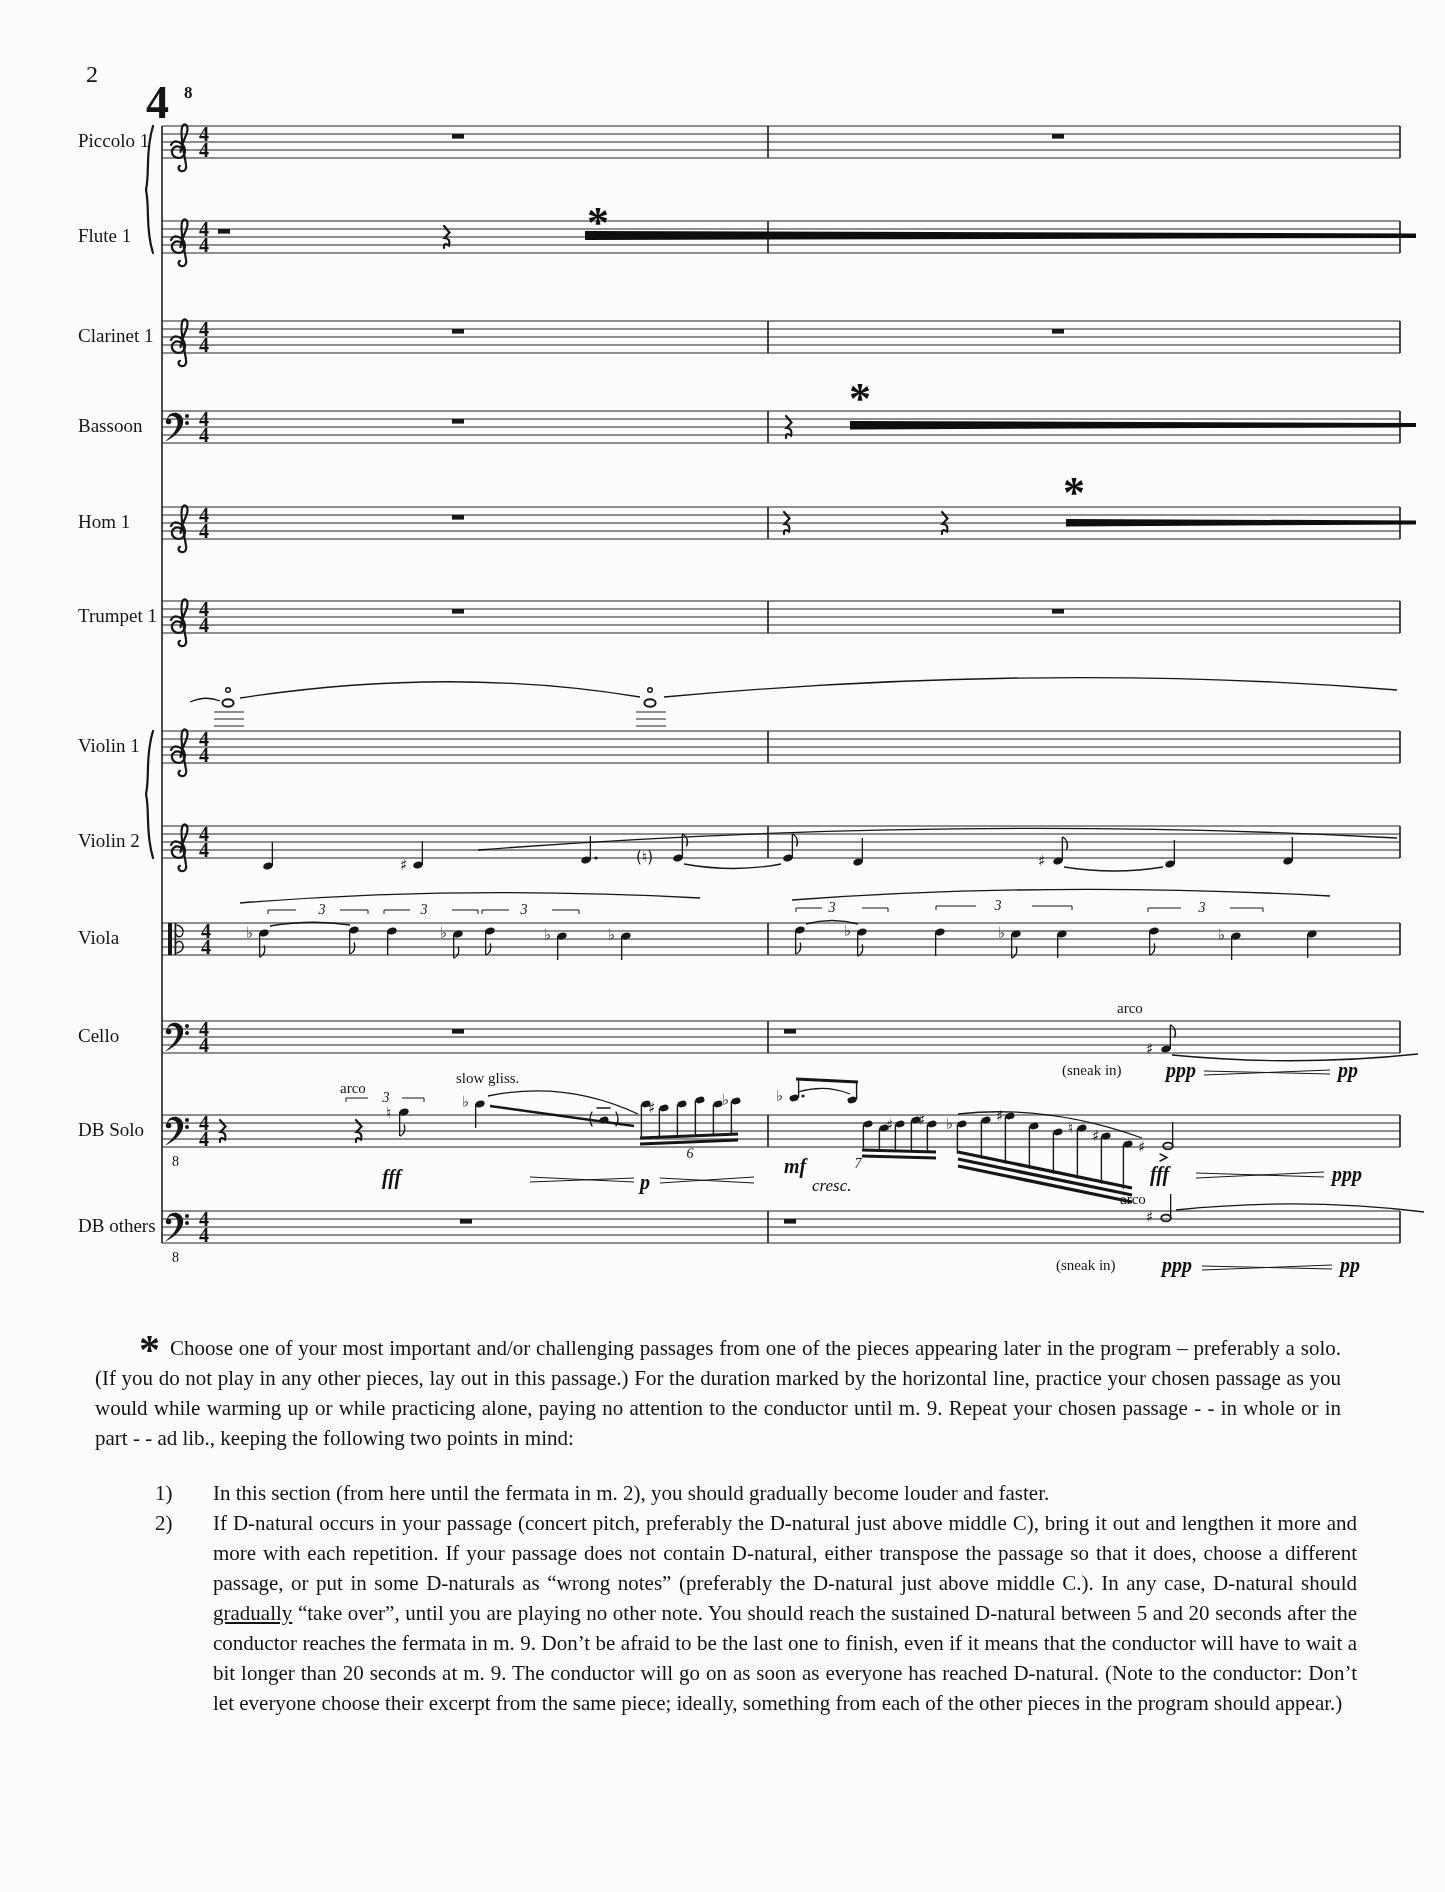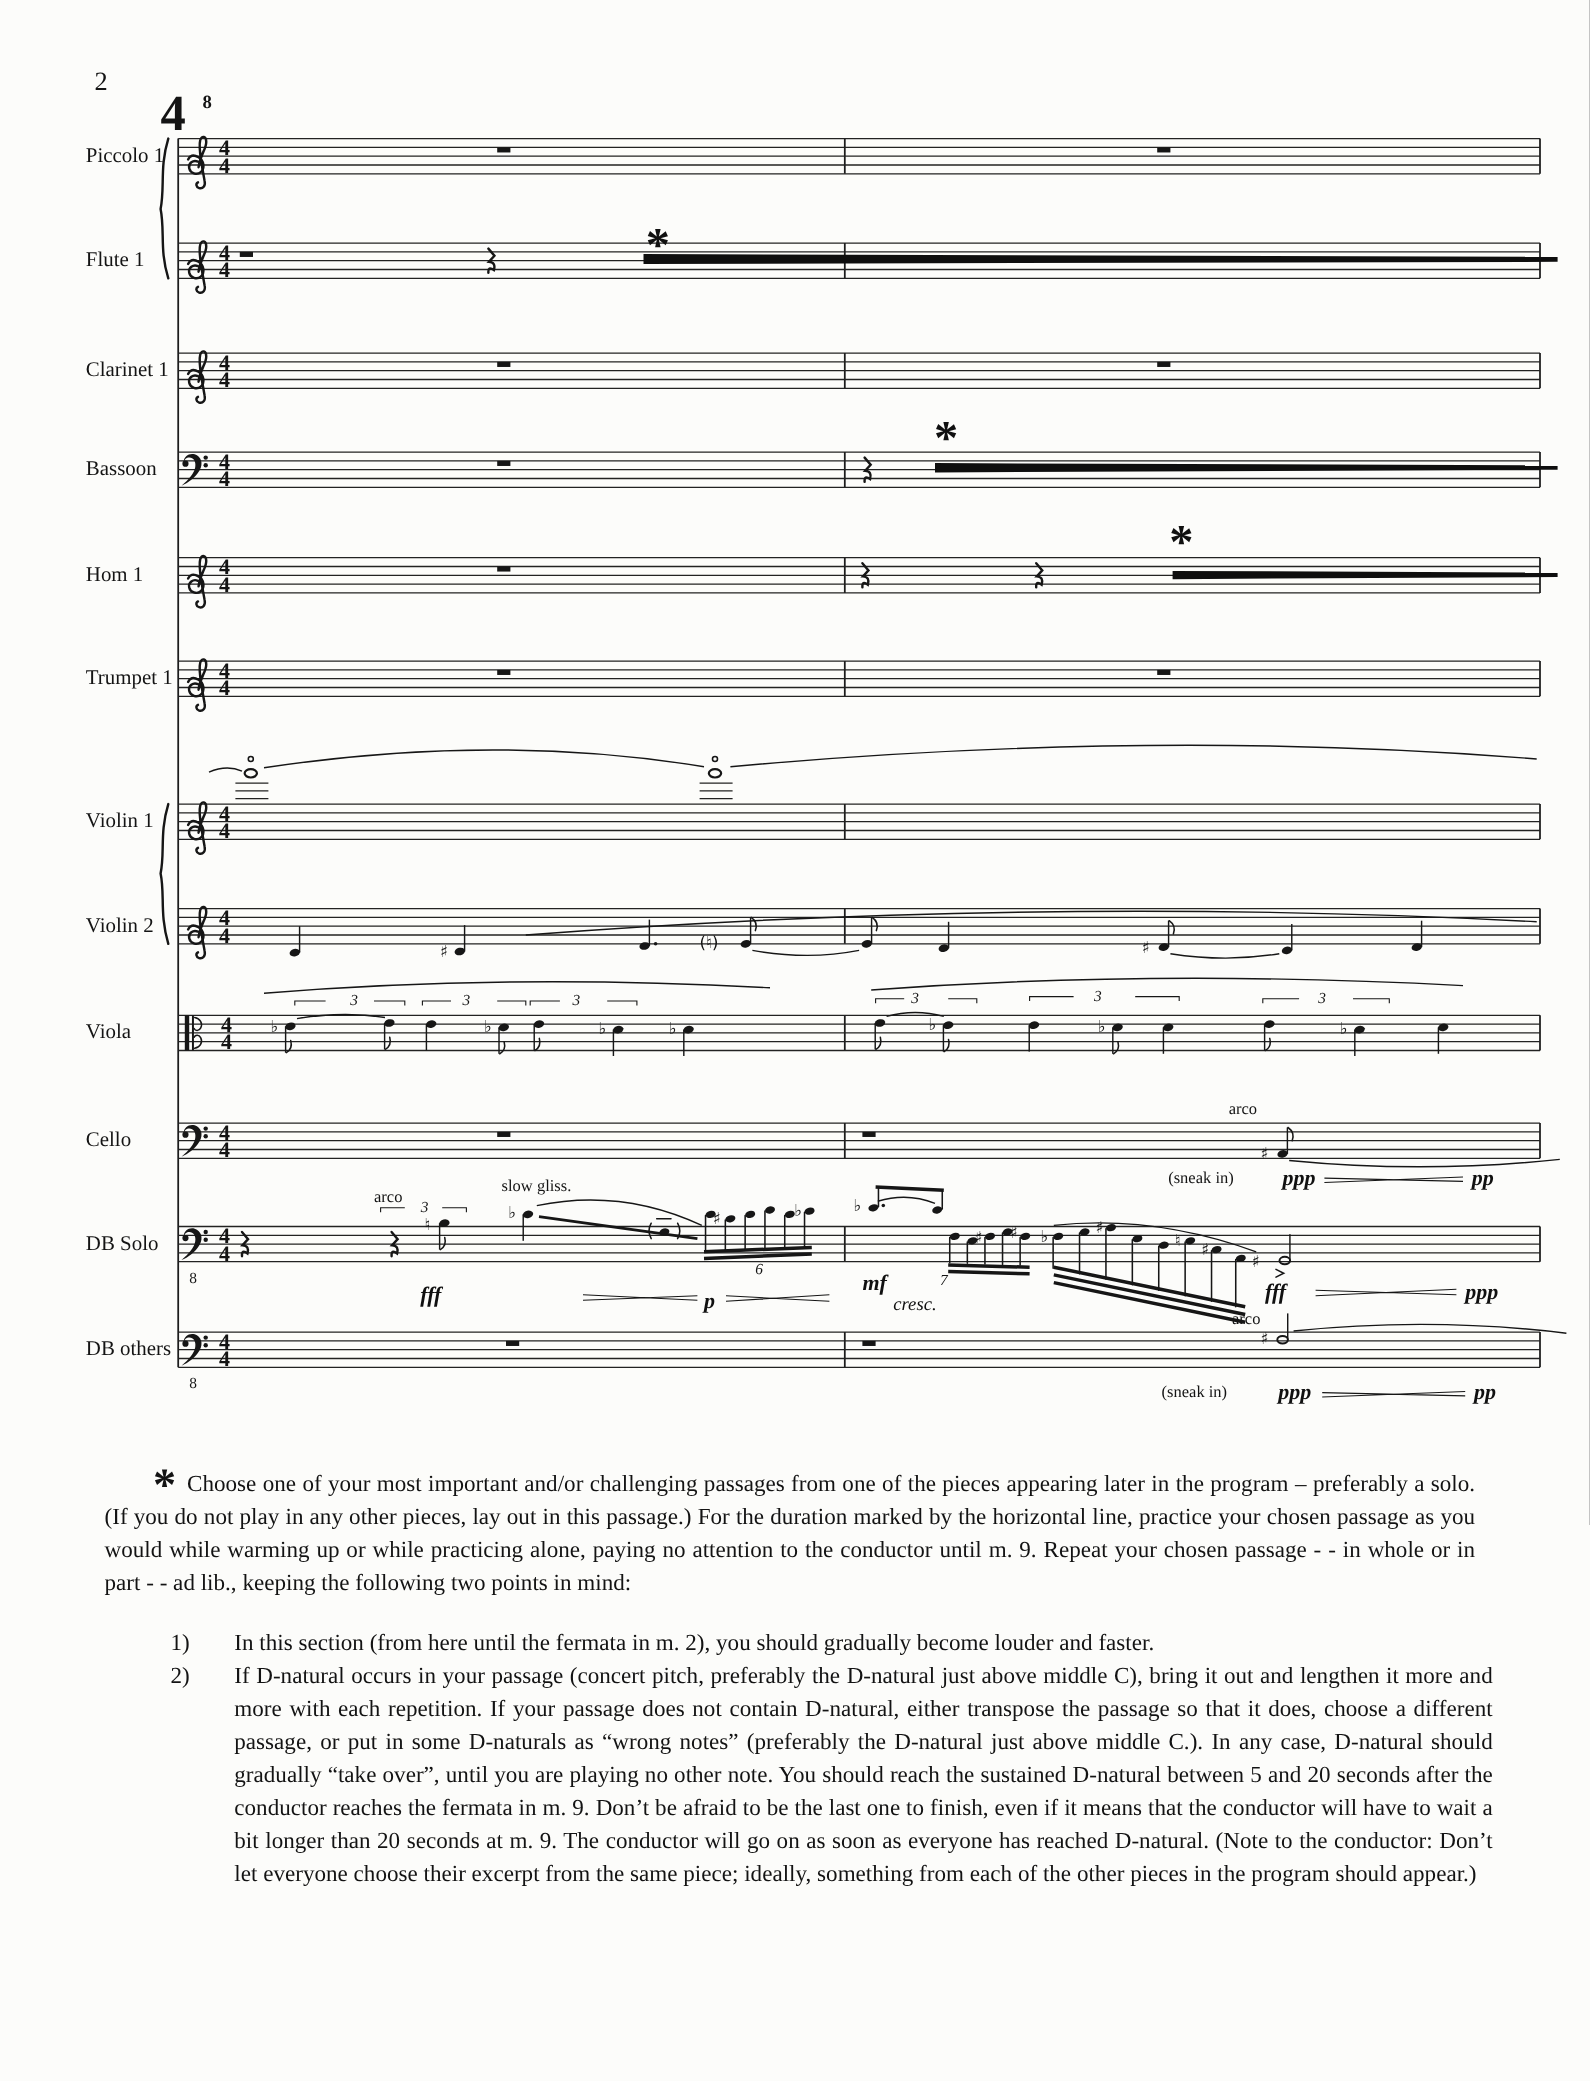--- a/index.html
+++ b/index.html
@@ -28,21 +28,21 @@
   .oct{font:14px "Liberation Serif",serif;fill:#141414}
   .bar{fill:#0e0e0e}
   .nt{fill:#161616}
   .instructions{position:absolute;top:1333px;left:95px;width:1262px;
     font-size:21px;line-height:30px;text-align:justify;color:#131313;}
   .para{margin:0 16px 25px 0;text-indent:44px;font-family:Liberation Serif, serif;}
   .fstar{font-size:42px;font-weight:bold;line-height:0;vertical-align:-9px;margin-right:10px;}
   .li{display:flex;margin:0;}
   .n{flex:0 0 58px;margin-left:60px;}
   .t{flex:1;text-align:justify;}
-  .u{}
+  .u{text-decoration:underline;}
 </style>
 </head>
 <body>
 
 <div class="page">
 <svg width="1445" height="1310" viewBox="0 0 1445 1310">
 <defs>
   <g id="clef-g" class="stk2">
     <path d="M12,21 c-4.5,-2 -9,1.5 -8,6 c1,4.5 7,6.5 10.5,3.5 c4,-3.5 3,-10.5 -2,-13.5 c-5,-3 -8,-1.5 -9.5,2"></path>
     <path d="M12.5,26 c1.5,-12 7,-16 7,-23 c0,-5 -4,-6.5 -5.5,-1.5 c-1.5,5.5 0,13 1.5,23 l2.5,14 c1,4.5 -1.5,7.5 -5,6.5 c-2.8,-0.8 -3.3,-4.2 -1,-5.2"></path>

